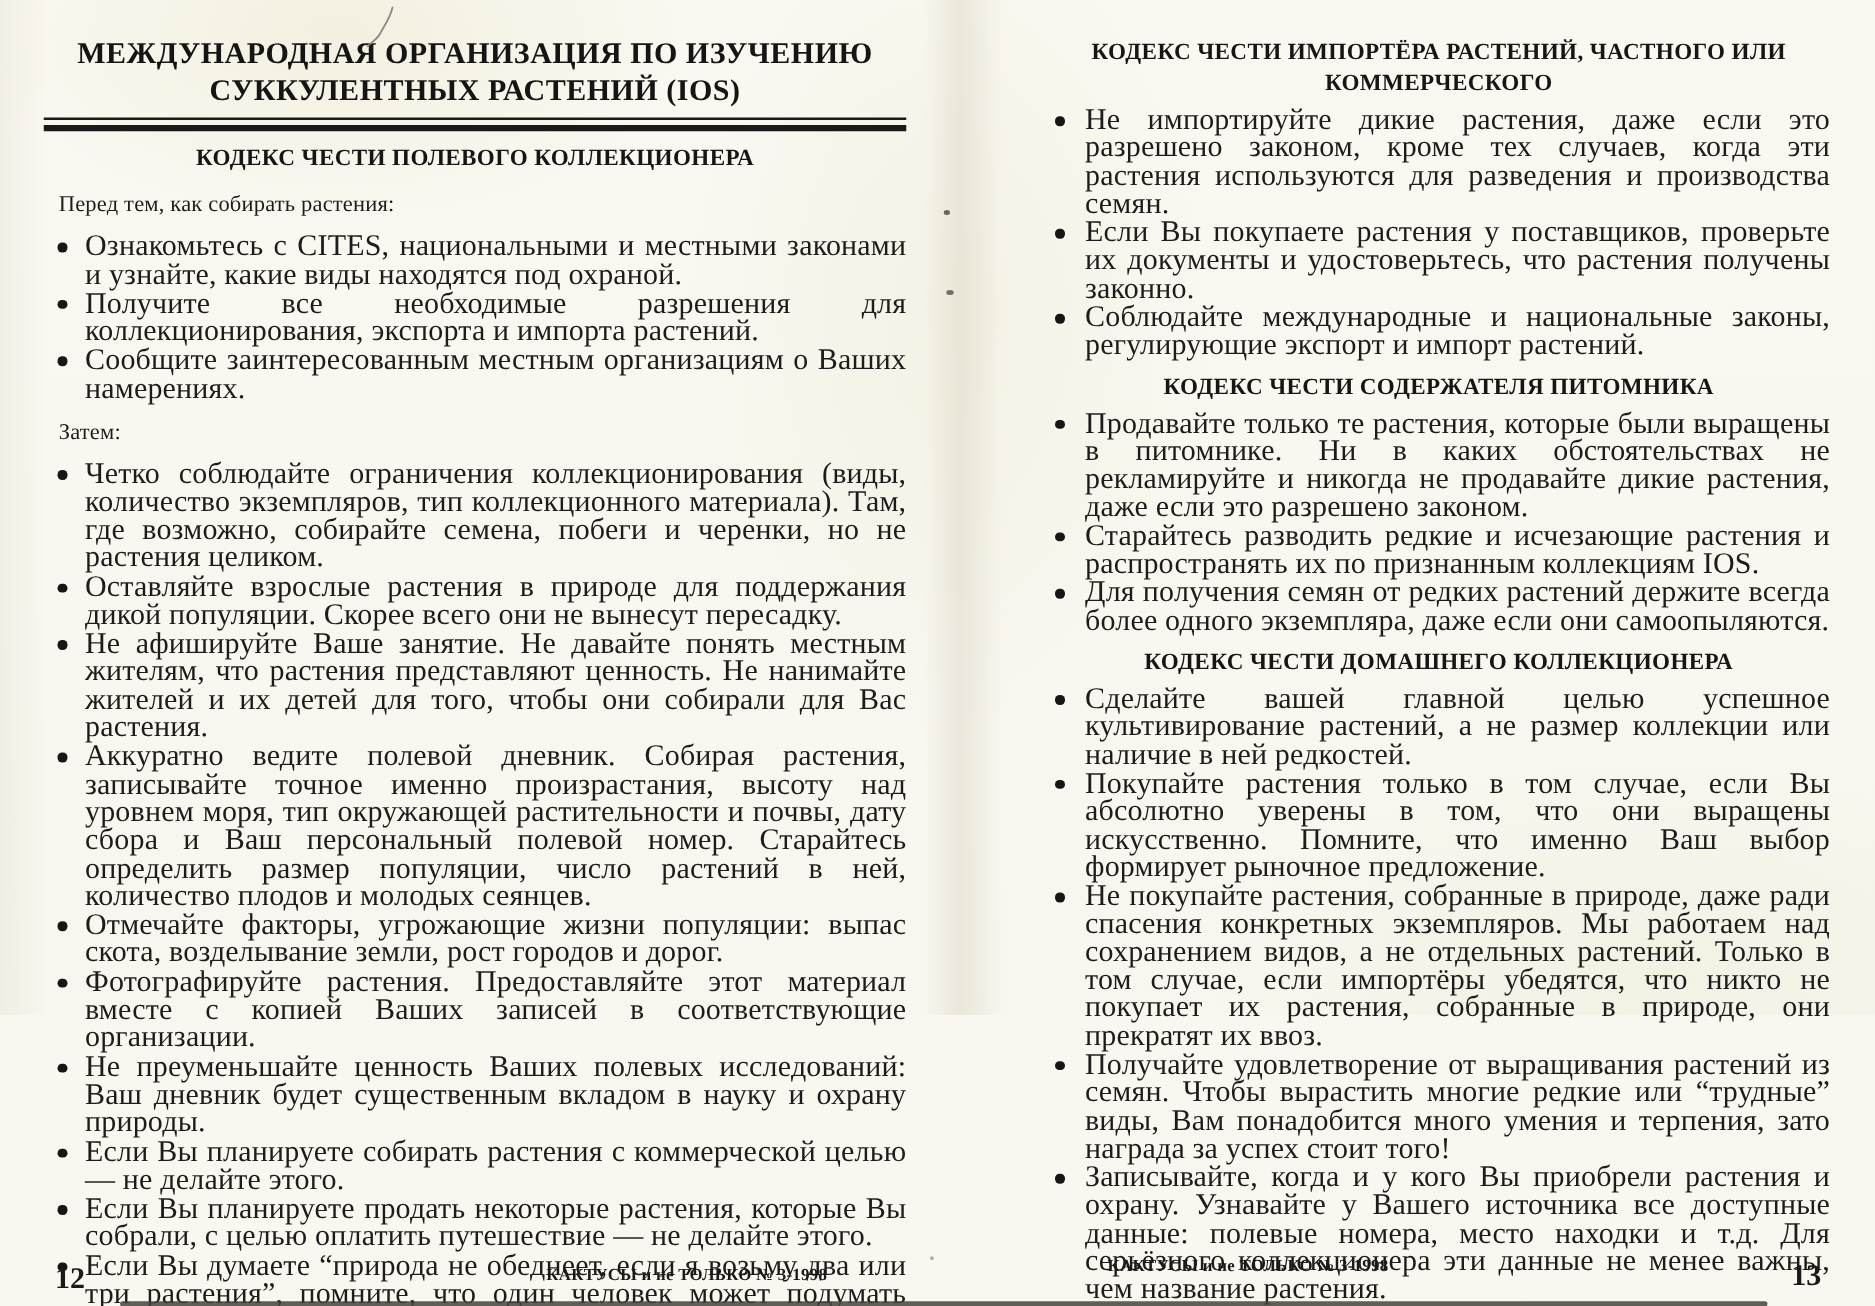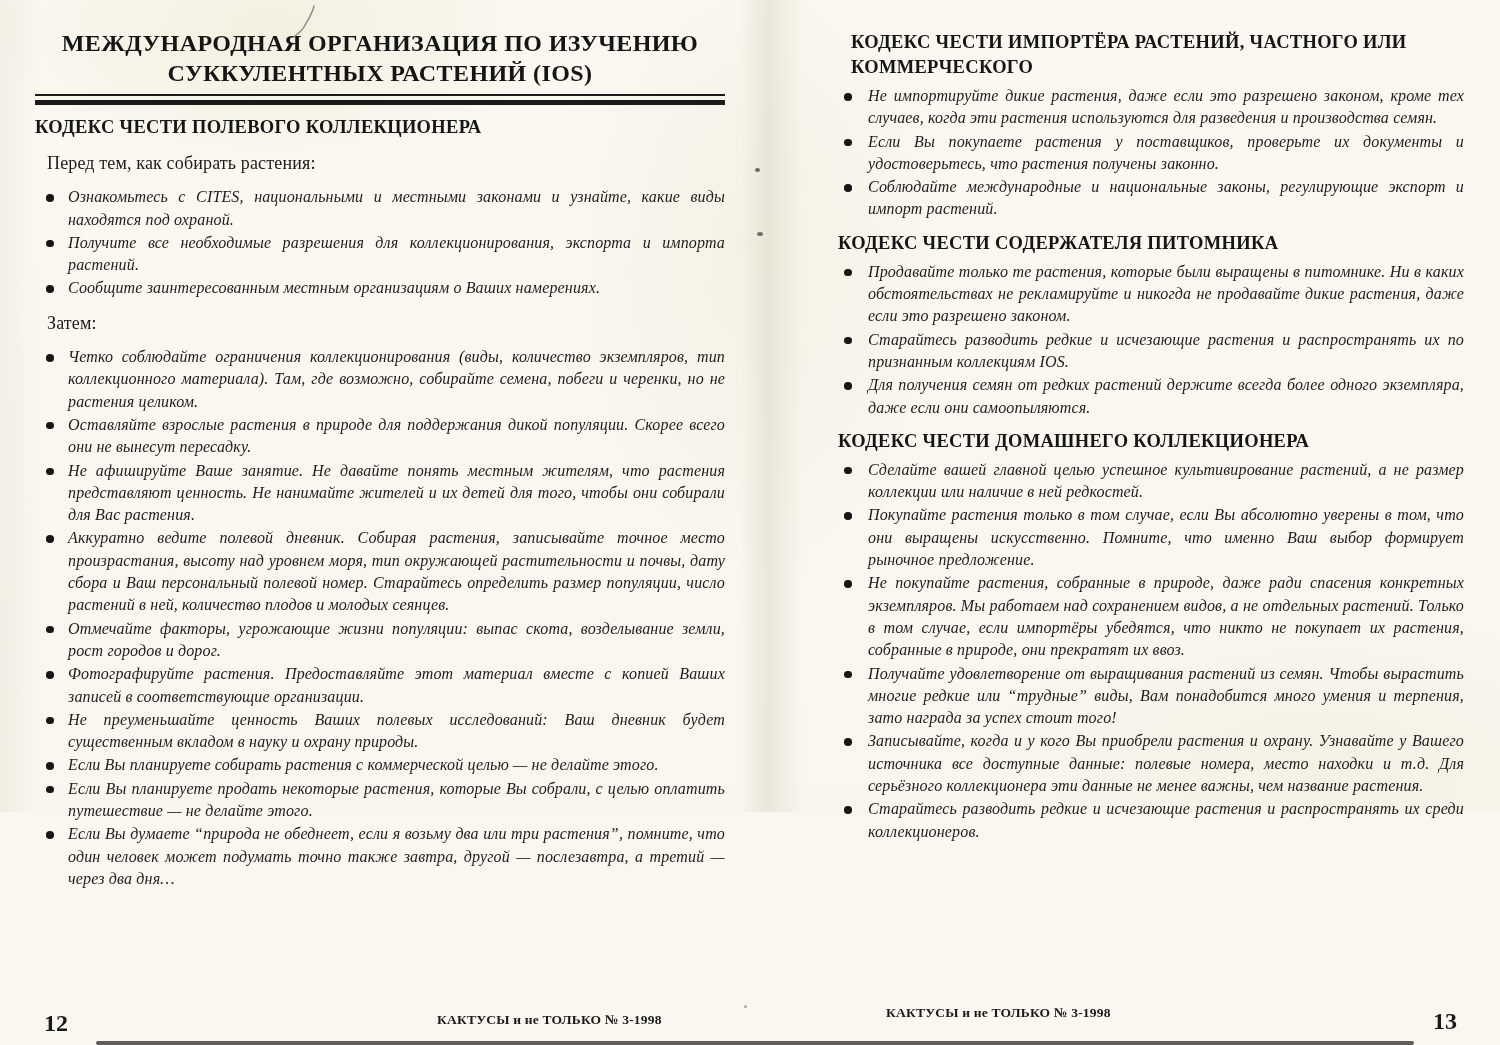--- a/index.html
+++ b/index.html
@@ -26,37 +26,36 @@
 
   .org-title{
     font-size:24px;line-height:30px;font-weight:bold;text-align:center;
     letter-spacing:0.4px;margin:0 0 6px 0;color:#151515;
   }
   .double-rule{
     height:4px;border-top:2px solid #1a1a1a;border-bottom:5px solid #1a1a1a;
     margin:0 0 10px 0;
   }
   .code-heading{
-    font-size:18.5px;line-height:25px;font-weight:bold;
+    font-size:18.5px;line-height:25px;font-weight:bold;text-align:center;
     letter-spacing:0.3px;margin:10px auto 5px auto;color:#161616;
   }
   .code-heading.narrow{max-width:600px;}
   .code-heading.sect{}
 
   .intro{
     font-size:18px;line-height:22.3px;margin:12px;letter-spacing:0.15px;
   }
   ul.bullets{
     list-style:none;margin:0;padding:0;
   }
   ul.bullets li{
     position:relative;padding-left:33px;margin:0 0 1px 0;
-    font-size:16px;line-height:22.3px;letter-spacing:0.15px;
+    font-size:24px;line-height:22.3px;letter-spacing:0.15px;
     text-align:justify;
-    font-style:italic;
   }
   ul.bullets li::before{
     content:"";position:absolute;left:11px;top:8px;
     width:7.5px;height:7.5px;border-radius:50%;background:#161616;
   }
   .page-right ul.bullets li{padding-left:30px;}
   .page-right ul.bullets li::before{left:6px;}
 
   
   .page-num{
@@ -100,21 +99,21 @@
       <li>Получите все необходимые разрешения для коллекционирования, экспорта и импорта растений.</li>
       <li>Сообщите заинтересованным местным организациям о Ваших намерениях.</li>
     </ul>
 
     <p class="intro">Затем:</p>
 
     <ul class="bullets">
       <li>Четко соблюдайте ограничения коллекционирования (виды, количество экземпляров, тип коллекционного материала). Там, где возможно, собирайте семена, побеги и черенки, но не растения целиком.</li>
       <li>Оставляйте взрослые растения в природе для поддержания дикой популяции. Скорее всего они не вынесут пересадку.</li>
       <li>Не афишируйте Ваше занятие. Не давайте понять местным жителям, что растения представляют ценность. Не нанимайте жителей и их детей для того, чтобы они собирали для Вас растения.</li>
-      <li>Аккуратно ведите полевой дневник. Собирая растения, записывайте точное место произрастания, высоту над уровнем моря, тип окружающей растительности и почвы, дату сбора и Ваш персональный полевой номер. Старайтесь определить размер популяции, число растений в ней, количество плодов и молодых сеянцев.</li>
+      <li>Аккуратно ведите полевой дневник. Собирая растения, записывайте точное именно произрастания, высоту над уровнем моря, тип окружающей растительности и почвы, дату сбора и Ваш персональный полевой номер. Старайтесь определить размер популяции, число растений в ней, количество плодов и молодых сеянцев.</li>
       <li>Отмечайте факторы, угрожающие жизни популяции: выпас скота, возделывание земли, рост городов и дорог.</li>
       <li>Фотографируйте растения. Предоставляйте этот материал вместе с копией Ваших записей в соответствующие организации.</li>
       <li>Не преуменьшайте ценность Ваших полевых исследований: Ваш дневник будет существенным вкладом в науку и охрану природы.</li>
       <li>Если Вы планируете собирать растения с коммерческой целью — не делайте этого.</li>
       <li>Если Вы планируете продать некоторые растения, которые Вы собрали, с целью оплатить путешествие — не делайте этого.</li>
       <li>Если Вы думаете “природа не обеднеет, если я возьму два или три растения”, помните, что один человек может подумать точно также завтра, другой — послезавтра, а третий — через два дня…</li>
     </ul>
   </div>
 
   <div class="page-right">

